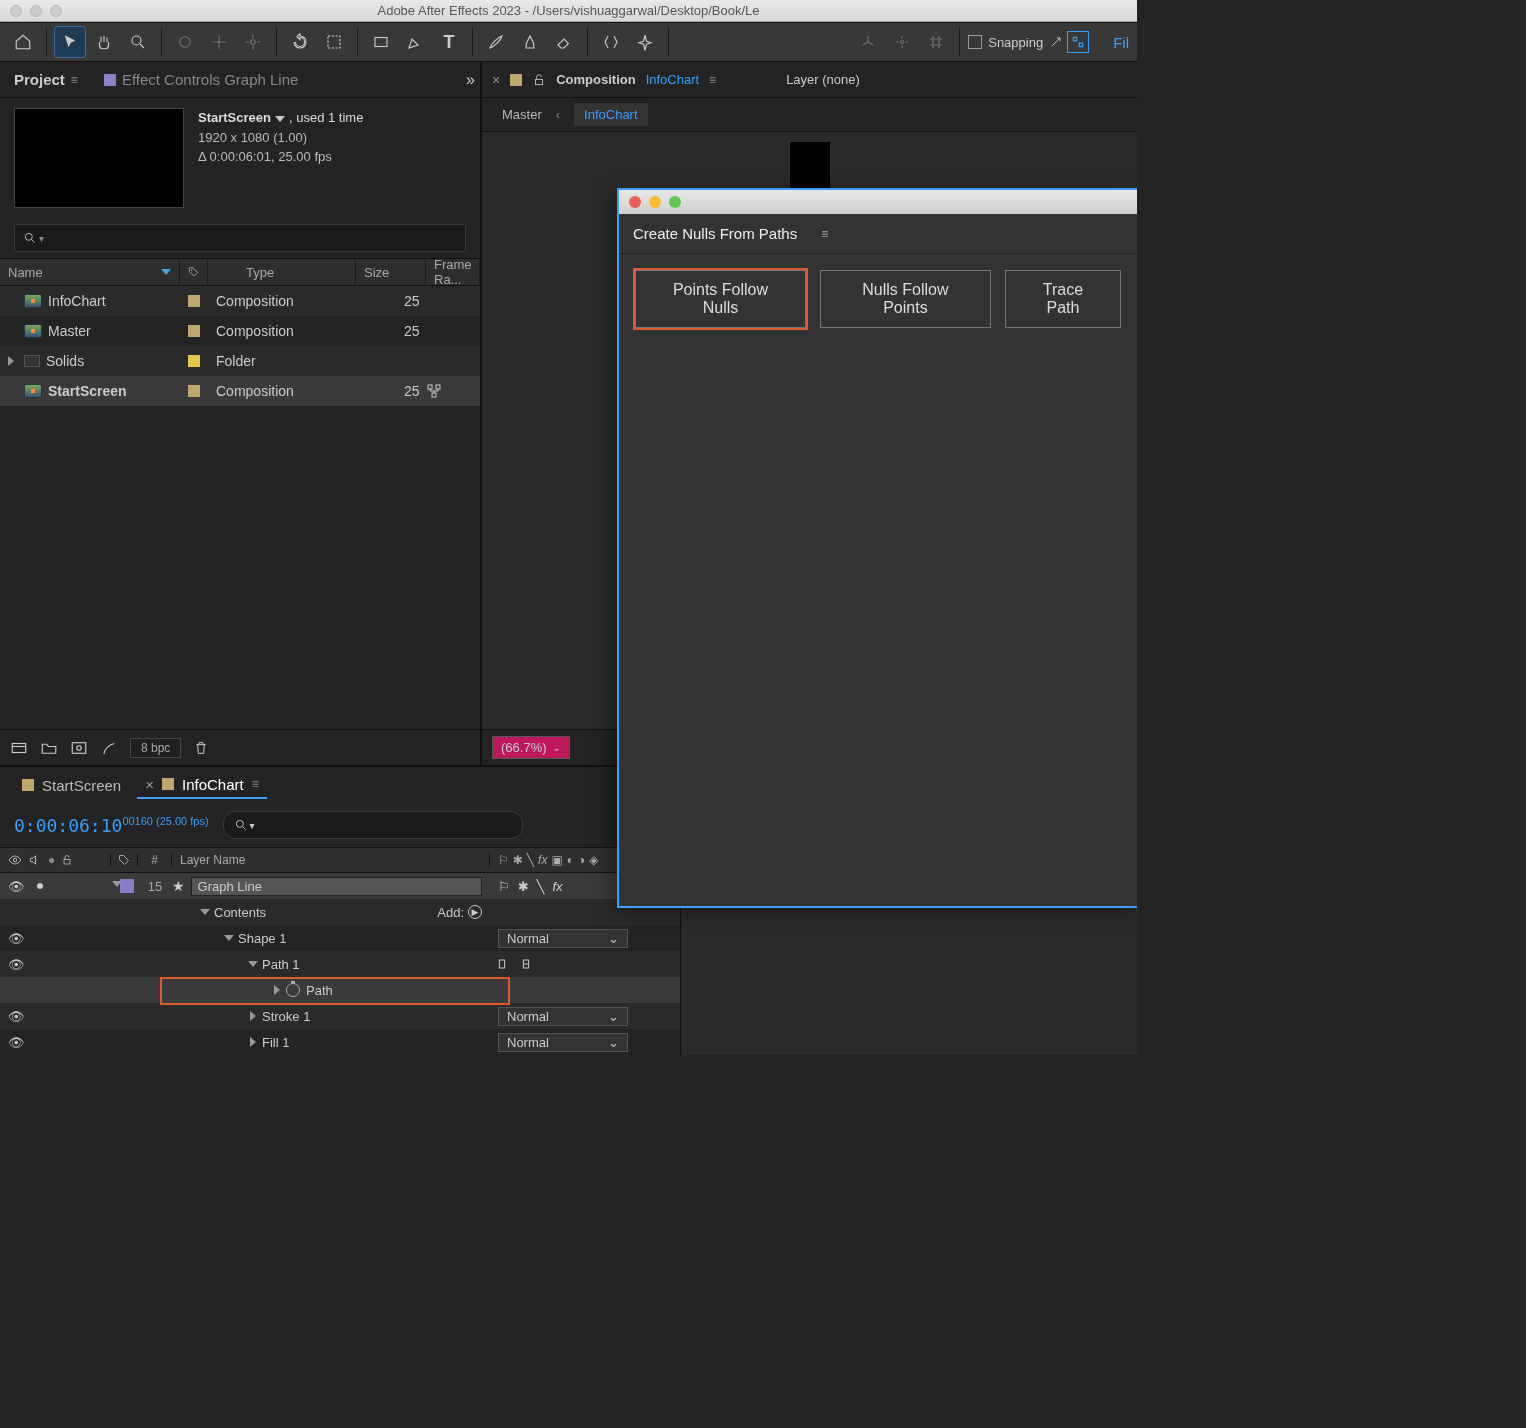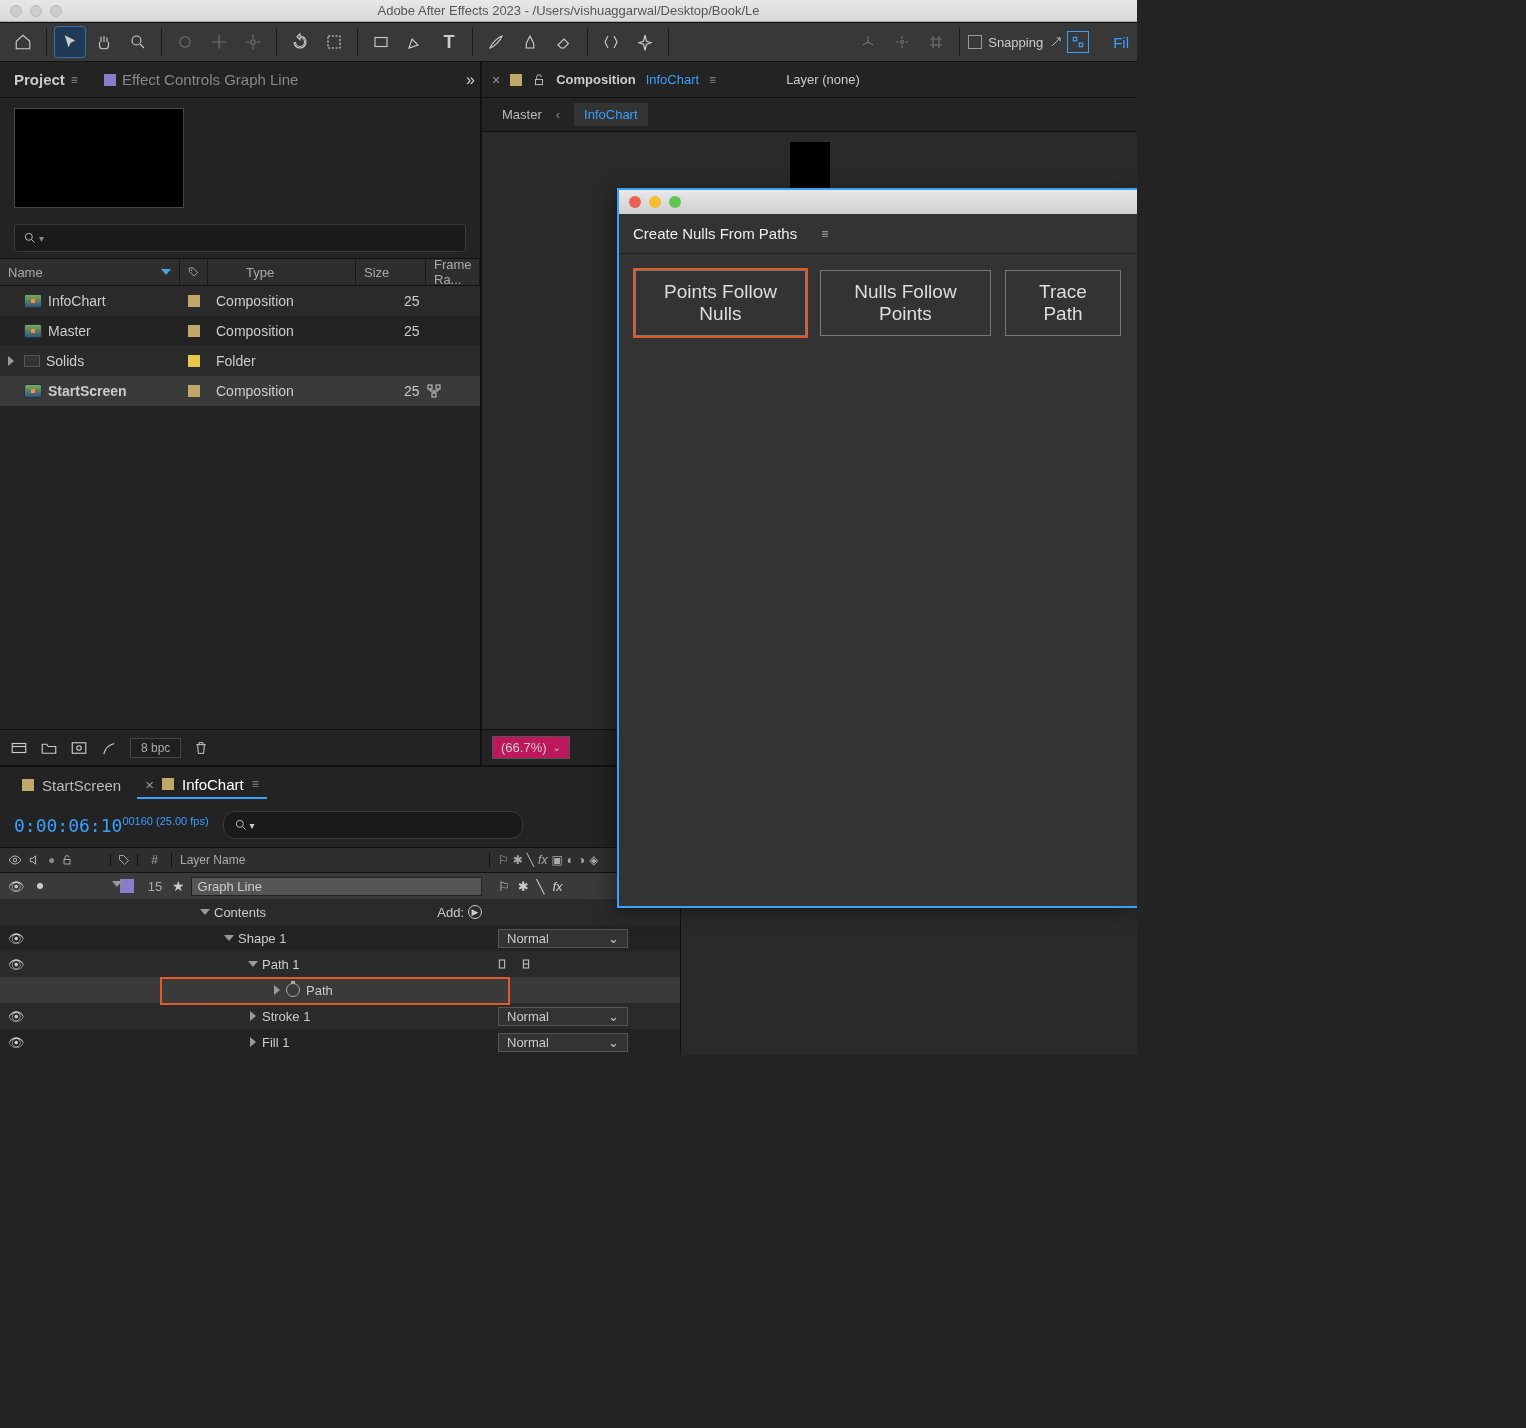--- a/index.html
+++ b/index.html
@@ -136,21 +136,21 @@
 .tl-left{ width:680px;}
 .tl-track{ flex:1; background:#2a2a2a; border-left:1px solid #111;}
 
 
 .float-panel{ position:absolute; top:188px; left:617px; right:0; height:720px; background:#333; border:2px solid #3a9fff; border-right:none; box-shadow:-4px 4px 20px rgba(0,0,0,.4); z-index:50;}
 .fp-titlebar{ height:24px; background:linear-gradient(#e8e8e8,#d0d0d0); display:flex; align-items:center; padding:0 10px; gap:8px;}
 .fp-dot{width:12px;height:12px;border-radius:50%;}
 .fp-dot.r{background:#ec5f57;} .fp-dot.y{background:#f5bd2f;} .fp-dot.g{background:#61c554;}
 .fp-header{ height:40px; background:#333; display:flex; align-items:center; padding:0 14px; gap:24px; color:#eee; font-size:15px; border-bottom:1px solid #222;}
 .fp-body{ padding:16px; display:flex; gap:14px;}
-.fp-btn{ border:1px solid #777; color:#ddd; padding:10px 20px; font-size:19px; background:transparent;}
+.fp-btn{ border:1px solid #777; color:#ddd; padding:10px 20px; font-size:16px; background:transparent;}
 .fp-btn.highlighted{ outline:2.5px solid #e05a2b; outline-offset:0;}
 
 
 .ico{ stroke:#ccc; stroke-width:1.5; fill:none; }
 </style>
 </head>
 <body>
 
 <div class="mac-titlebar">
   <div class="mac-dots">
@@ -296,20 +296,25 @@
           <span style="font-size:12px;color:#888">≡</span>
         </span>
       <span class="panel-tab dim">
           <span class="sq"></span>
           <span>Effect Controls Graph Line</span>
         </span>
       <span class="panel-menu chevron2">»</span>
     </div>
     <div class="project-info">
       <div class="thumb"></div>
+      <div class="info-text">
+        <div class="row1"><b>StartScreen</b><span class="drop"></span><span>, used 1 time</span></div>
+        <div>1920 x 1080 (1.00)</div>
+        <div>Δ 0:00:06:01, 25.00 fps</div>
+      </div>
     </div>
     <div class="search-row">
       <div class="search">
         <svg viewBox="0 0 24 24">
             <circle class="ico" cx="10" cy="10" r="6"></circle>
             <path class="ico" d="M15 15l5 5"></path>
           </svg>
         <span style="margin-left:2px;font-size:10px">▾</span>
       </div>
     </div>

